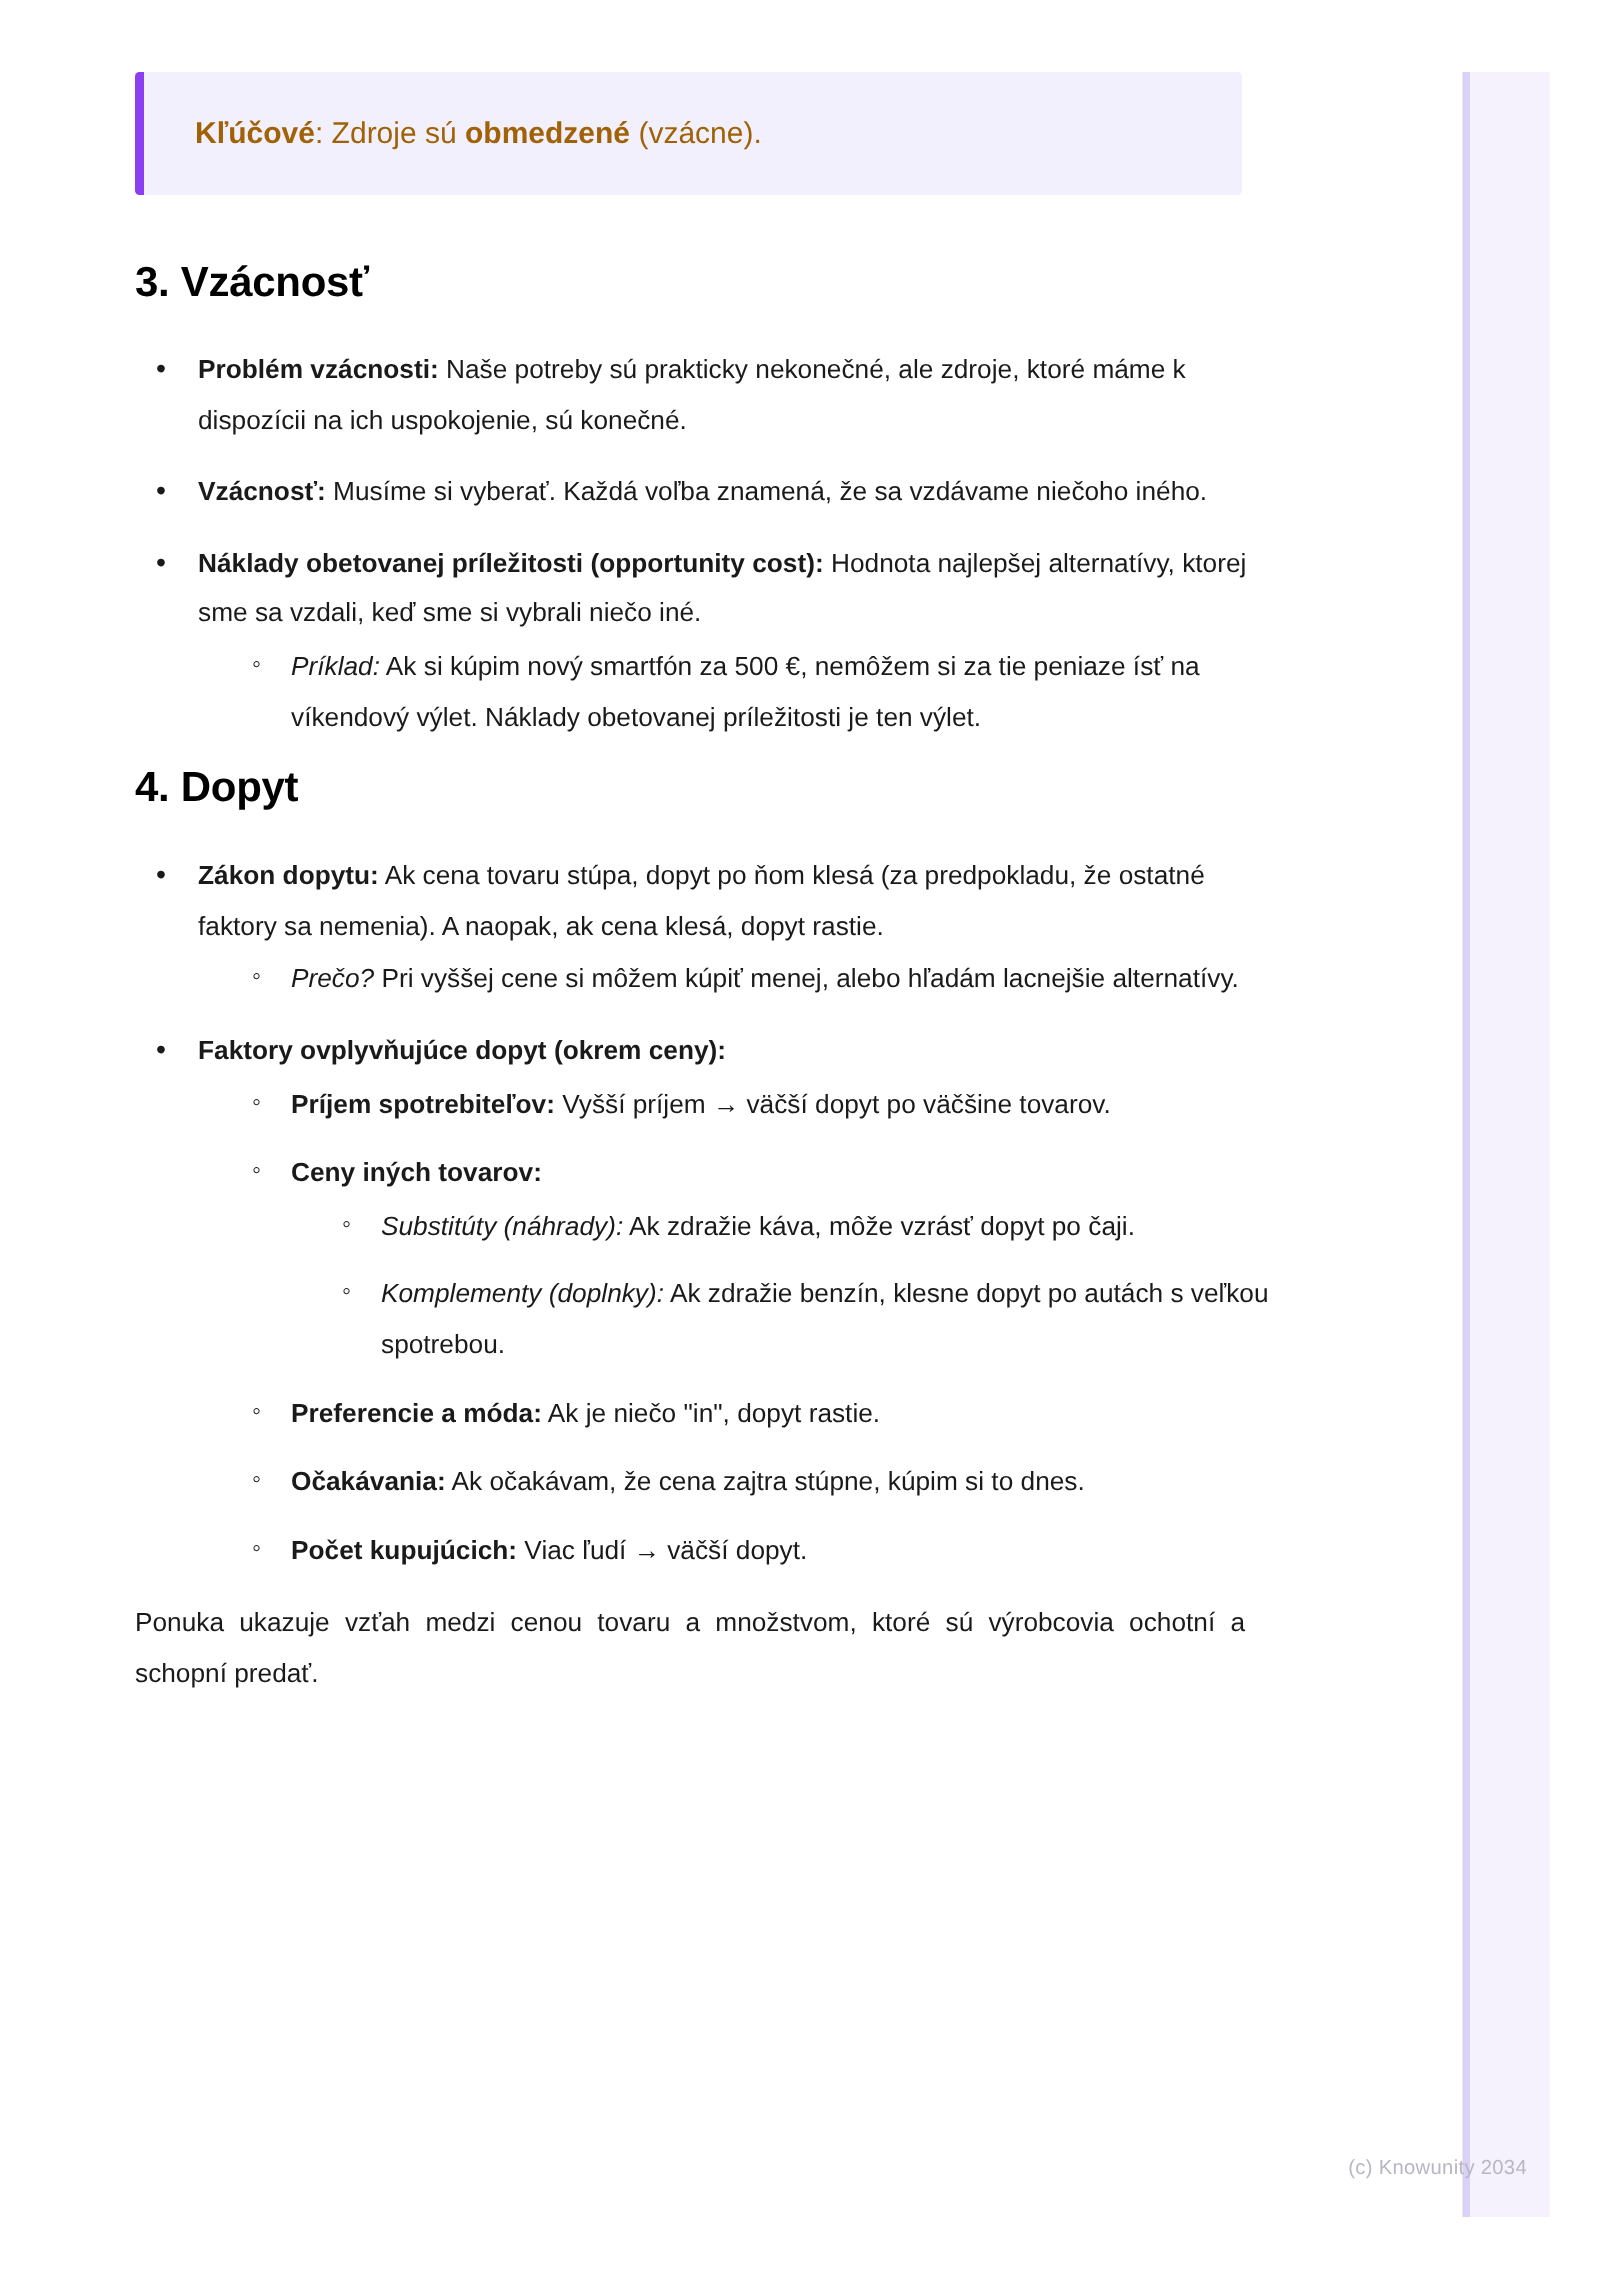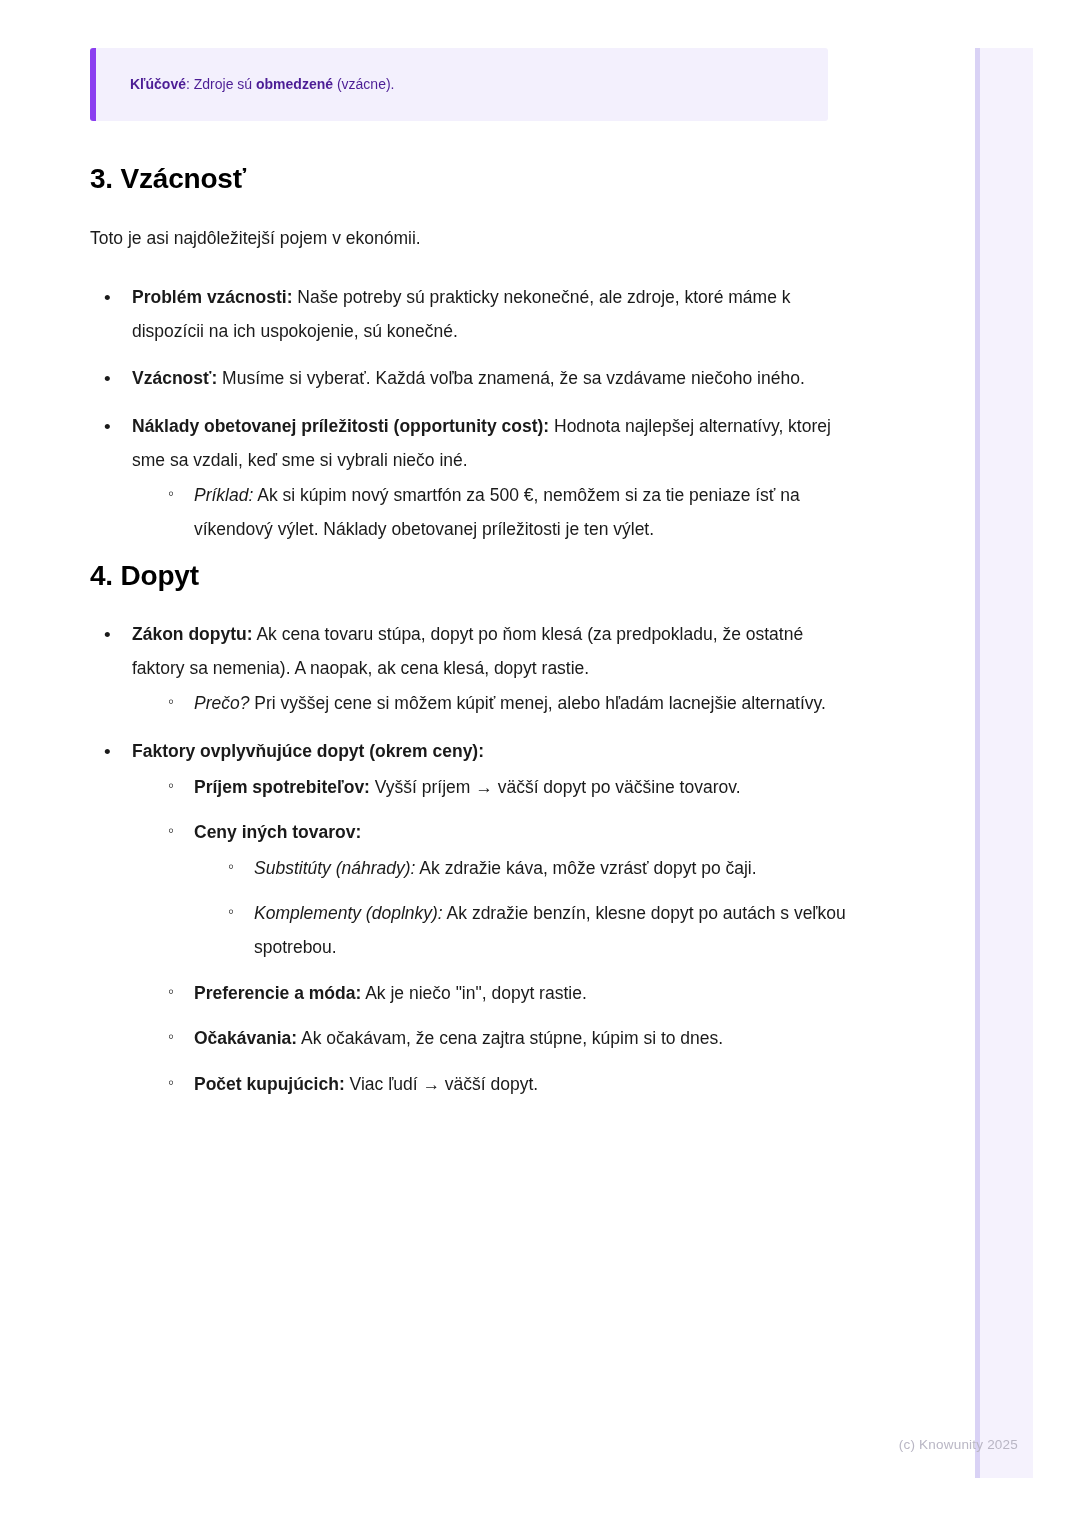--- a/index.html
+++ b/index.html
@@ -44,23 +44,23 @@
     background: #f3f0fd;
     border-left: 6px solid #8b3ff0;
     border-radius: 3px;
     padding: 26px 24px 26px 34px;
     box-sizing: border-box;
     width: 738px;
     margin: 0 0 42px 0;
   }
   .callout p {
     margin: 0;
-    font-size: 14px;
+    font-size: 20px;
     line-height: 1.5;
-    color: #4c1d95;
+    color: #a16207;
   }
 
   
   h2.section-heading {
     font-size: 28px;
     font-weight: 700;
     color: #000000;
     margin: 0 0 26px 0;
     letter-spacing: -0.2px;
   }
@@ -163,21 +163,20 @@
 
 <div class="page-strip"></div>
 
 <div class="page">
 
   <div class="callout">
     <p><b>Kľúčové</b><span>: </span><span>Zdroje sú </span><b>obmedzené</b><span> (vzácne).</span></p>
   </div>
 
   <h2 class="section-heading">3. Vzácnosť</h2>
-  <p class="body-text">Toto je asi najdôležitejší pojem v ekonómii.</p>
 
   <ul class="lvl1">
     <li>
       <b>Problém vzácnosti:</b><span> Naše potreby sú prakticky nekonečné, ale zdroje, ktoré máme k dispozícii na ich uspokojenie, sú konečné.</span>
     </li>
     <li>
       <b>Vzácnosť:</b><span> Musíme si vyberať. Každá voľba znamená, že sa vzdávame niečoho iného.</span>
     </li>
     <li class="tight">
       <b>Náklady obetovanej príležitosti (opportunity cost):</b><span> Hodnota najlepšej alternatívy, ktorej sme sa vzdali, keď sme si vybrali niečo iné.</span>
@@ -224,16 +223,17 @@
         <li>
           <b>Očakávania:</b><span> Ak očakávam, že cena zajtra stúpne, kúpim si to dnes.</span>
         </li>
         <li>
           <b>Počet kupujúcich:</b><span> Viac ľudí → väčší dopyt.</span>
         </li>
       </ul>
     </li>
   </ul>
 
+  <p class="body-text justified">Ponuka ukazuje vzťah medzi cenou tovaru a množstvom, ktoré sú výrobcovia ochotní a schopní predať.</p>
 
 </div>
 
-<div class="watermark">(c) Knowunity 2025</div>
+<div class="watermark">(c) Knowunity 2034</div>
 
 </body></html>

